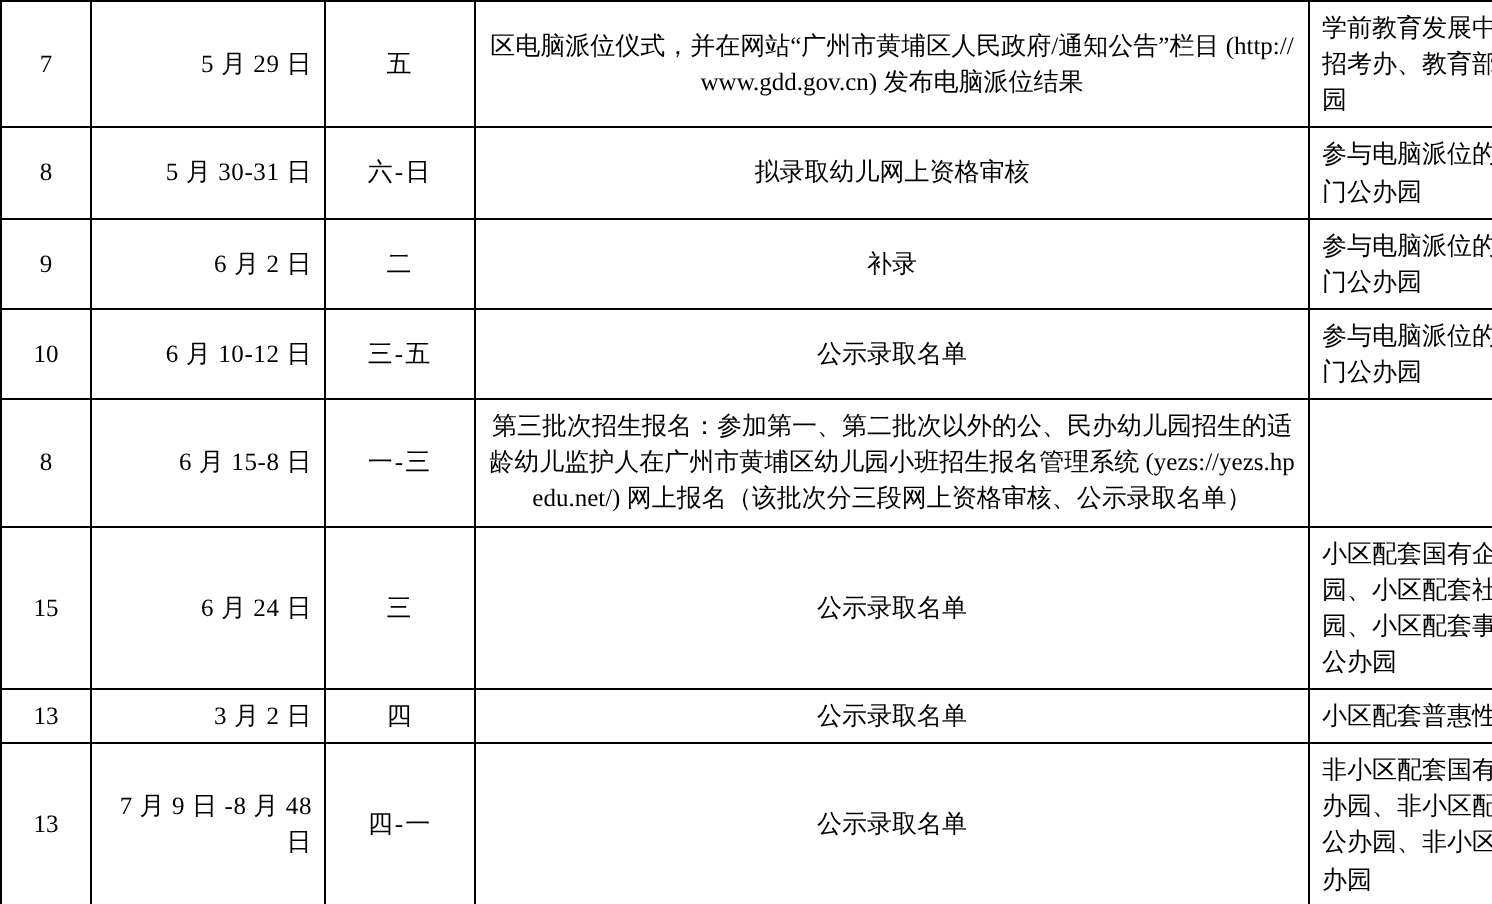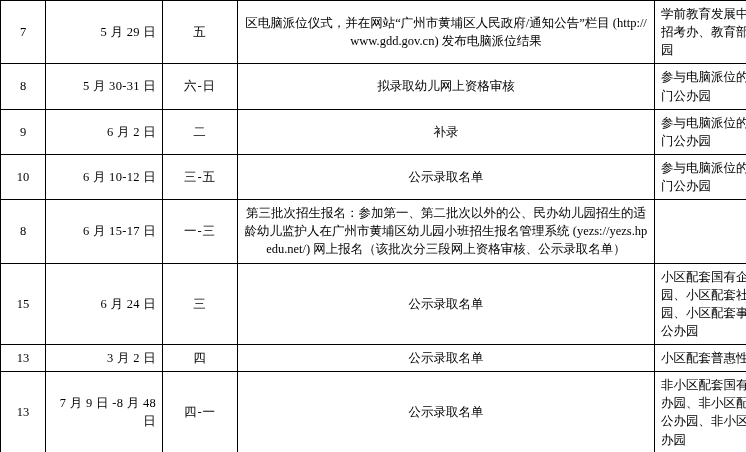--- a/index.html
+++ b/index.html
@@ -137,21 +137,21 @@
       <td class="col-remark">
           <span class="cell-text">参与电脑派位的教育部门公办园</span>
         </td>
     </tr>
 
     <tr class="row-tall">
       <td class="col-no">
           <span class="cell-text">8</span>
         </td>
       <td class="col-date">
-          <span class="cell-text">6 月 15-17 日</span>
+          <span class="cell-text">6 月 15-8 日</span>
         </td>
       <td class="col-weekday">
           <span class="cell-text">一-三</span>
         </td>
       <td class="col-content">
           <span class="cell-text">第三批次招生报名：参加第一、第二批次以外的公、民办幼儿园招生的适龄幼儿监护人在广州市黄埔区幼儿园小班招生报名管理系统 (yezs://yezs.hpedu.net/) 网上报名（该批次分三段网上资格审核、公示录取名单）</span>
         </td>
       <td class="col-remark">
           <span class="cell-text"></span>
         </td>

